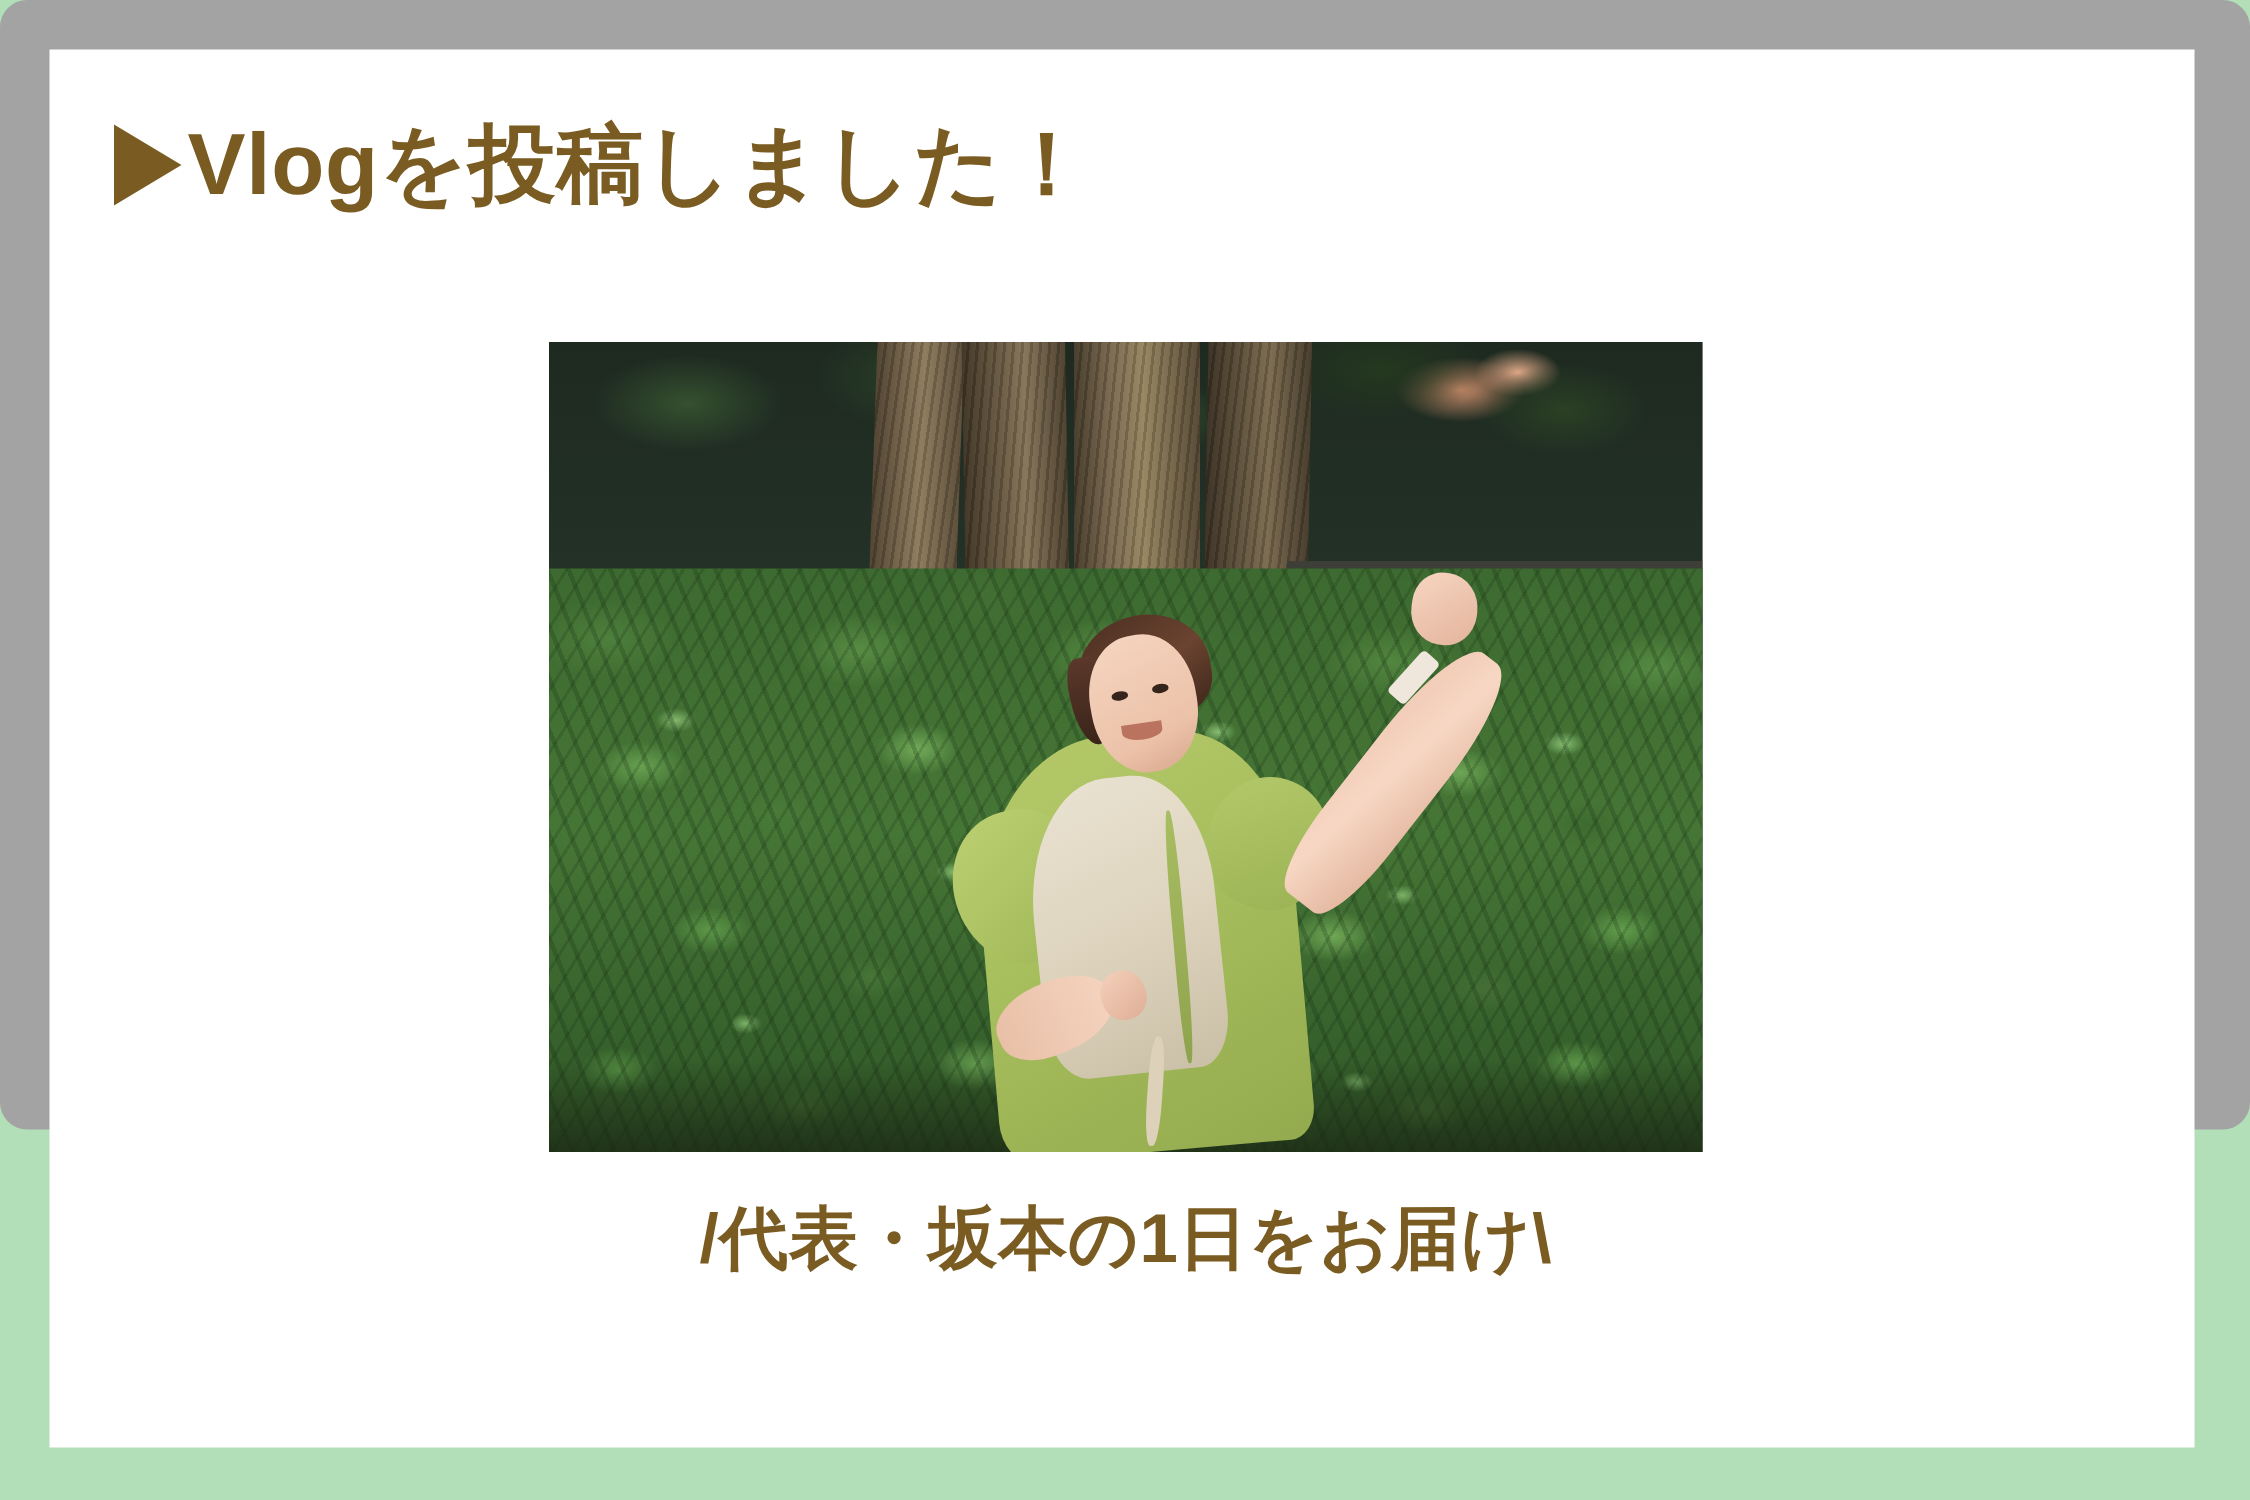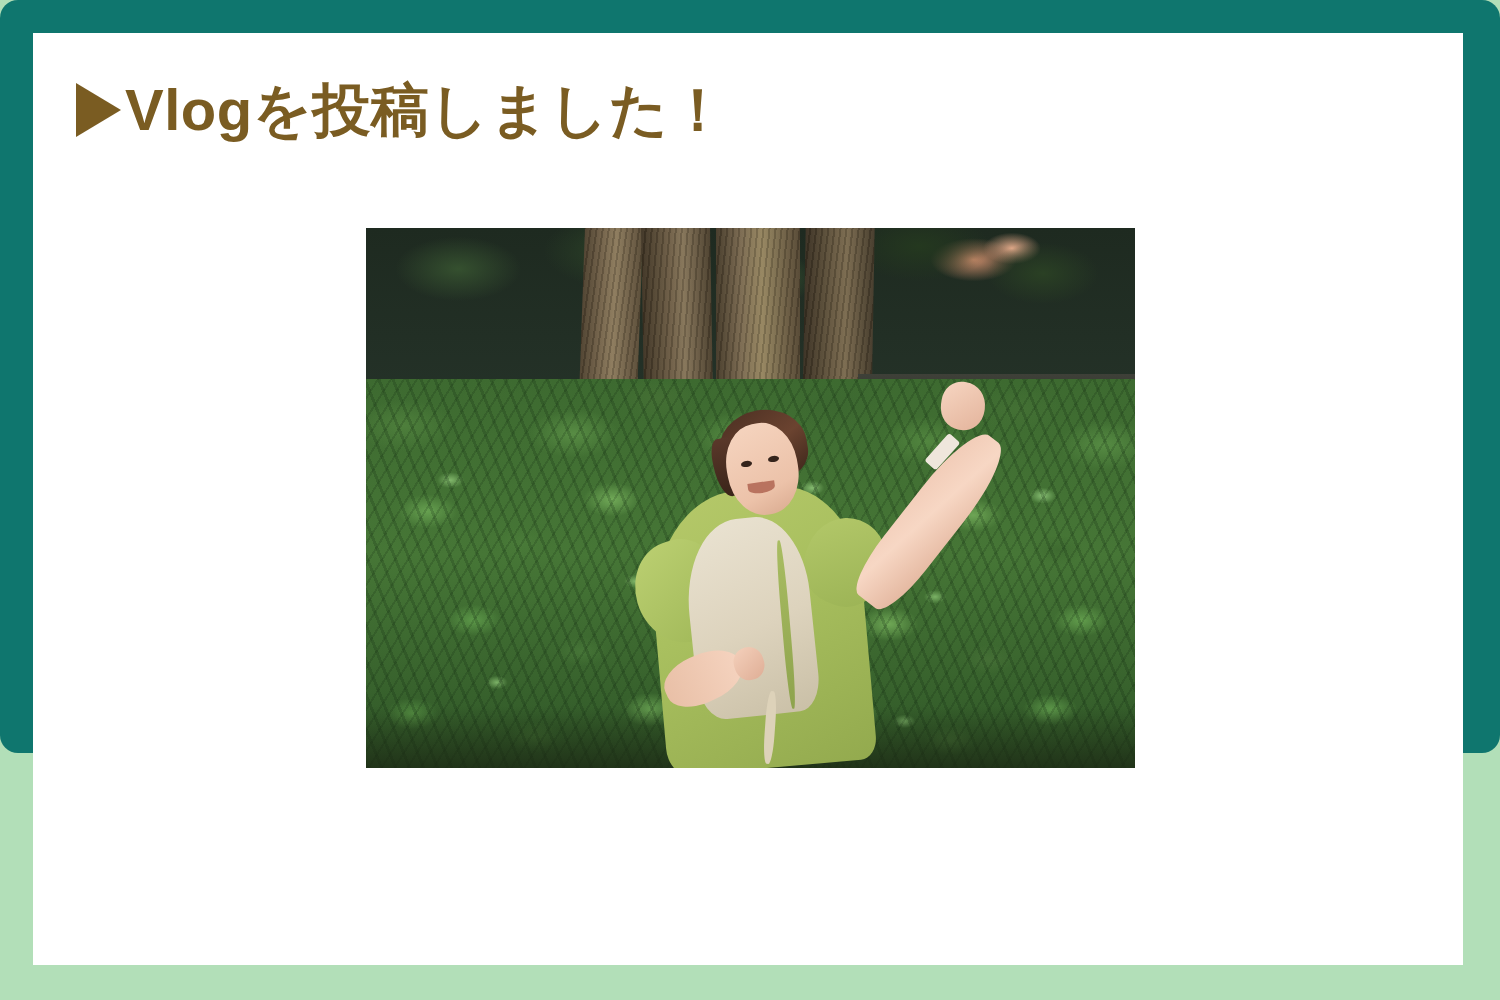--- a/index.html
+++ b/index.html
@@ -7,21 +7,21 @@
     width:1500px; height:1000px;
     font-family:"Liberation Sans", sans-serif;
     overflow:hidden;
   }
   body { background:#b2dfb8; }
 
   
   .slide {
     position:relative;
     width:1500px; height:753px;
-    background:#0f766e;
+    background:#a3a3a3;
     border-radius:18px;
   }
   .panel {
     position:absolute;
     left:33px; top:33px;
     width:1430px; height:932px;
     background:#ffffff;
   }
 
   
@@ -420,15 +420,16 @@
           <div class="hair-side"></div>
           <div class="head"></div>
           <div class="eye eye-l"></div>
           <div class="eye eye-r"></div>
           <div class="face-smile"></div>
         </div>
       </div>
 
     </div>
 
+    <div class="caption">/代表・坂本の1日をお届け\</div>
 
   </div>
 </div>
 
 </body></html>

